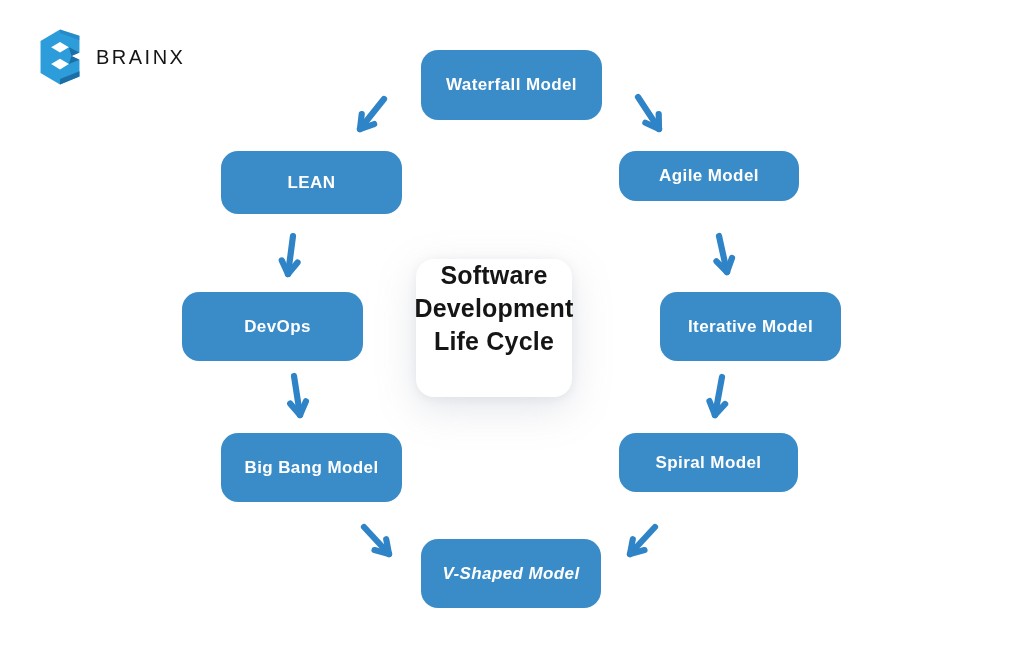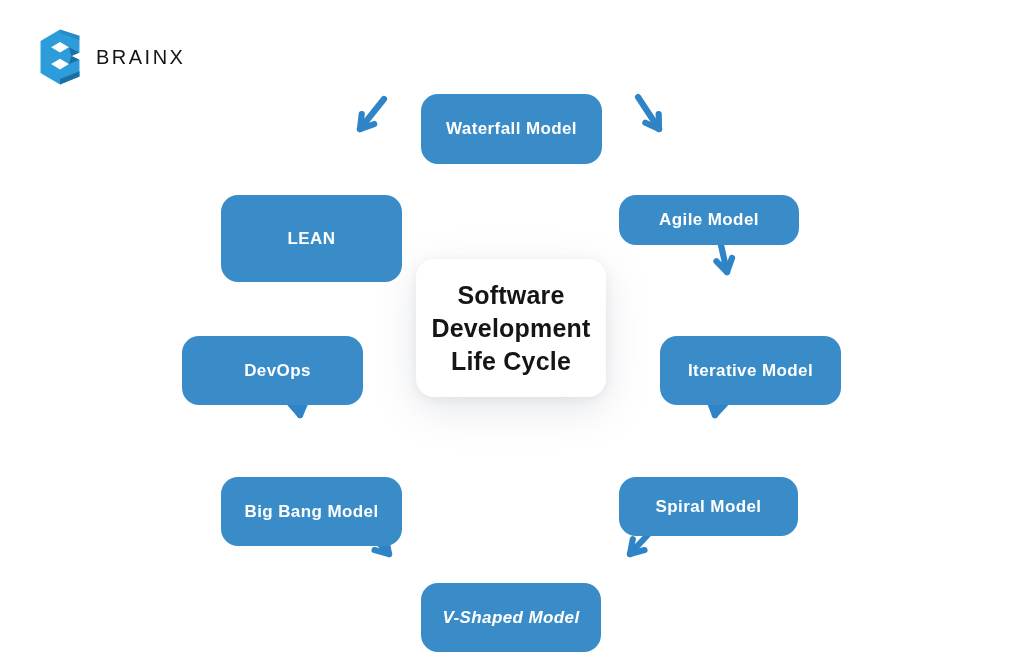--- a/index.html
+++ b/index.html
@@ -36,28 +36,27 @@
     pointer-events:none;
   }
   .node{
     position:absolute;
     background:var(--node-fill);
     color:var(--node-text);
     border-radius:17px;
     display:flex;align-items:center;justify-content:center;
     font-weight:bold;font-size:17px;letter-spacing:0.4px;
     text-align:center;
-    margin-top:44px;
   }
   .center-card{
-    position:absolute;left:416px;top:259px;width:190px;height:138px;
+    position:absolute;left:416px;top:259px;width:156px;height:138px;
     background:var(--card-bg);
     border-radius:18px;
     box-shadow:0 12px 40px rgba(130,140,160,0.22), 0 2px 10px rgba(130,140,160,0.12);
-    display:flex;align-items:center;justify-content:center;
+    display:flex;align-items:flex-start;justify-content:center;
   }
   .center-title{
     font-size:25px;font-weight:bold;color:var(--title-text);
     line-height:33px;text-align:center;letter-spacing:0.2px;
   }
 </style>
 </head>
 <body>
 
 <div class="canvas">
@@ -115,21 +114,21 @@
         <line x1="655" y1="527" x2="630" y2="554" stroke="var(--arrow)" stroke-width="6.2" stroke-linecap="round"></line>
         <line x1="630" y1="554" x2="632.7880257680239" y2="539.2613802438344" stroke="var(--arrow)" stroke-width="6.2" stroke-linecap="round"></line>
         <line x1="630" y1="554" x2="644.4809320464911" y2="550.0881453164893" stroke="var(--arrow)" stroke-width="6.2" stroke-linecap="round"></line>
       </g>
     </svg>
 
   <div id="nodes">
       <div class="node" style="left: 421px; top: 50px; width: 181px; height: 70px;">
         <span>Waterfall Model</span>
       </div>
-      <div class="node" style="left: 221px; top: 151px; width: 181px; height: 87px;">
+      <div class="node" style="left: 221px; top: 151px; width: 181px; height: 63px;">
         <span>LEAN</span>
       </div>
       <div class="node" style="left: 619px; top: 151px; width: 180px; height: 50px;">
         <span>Agile Model</span>
       </div>
       <div class="node" style="left: 182px; top: 292px; width: 181px; height: 69px; padding-left: 10px;">
         <span>DevOps</span>
       </div>
       <div class="node" style="left: 660px; top: 292px; width: 181px; height: 69px;">
         <span>Iterative Model</span>

